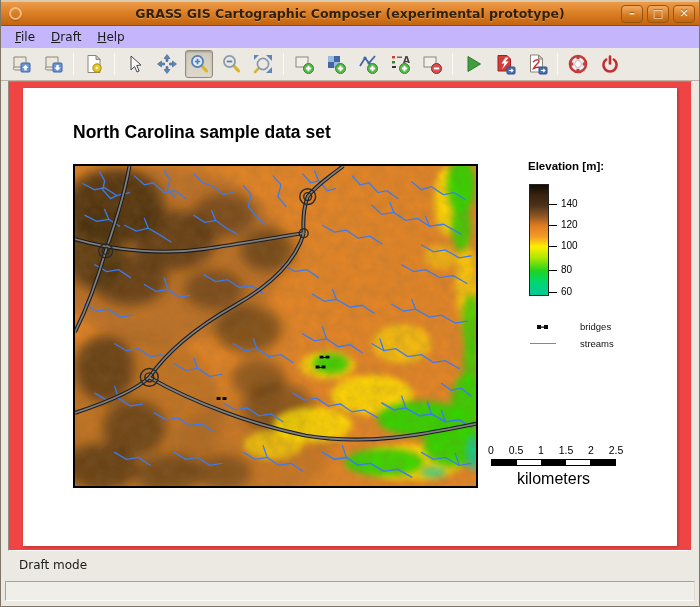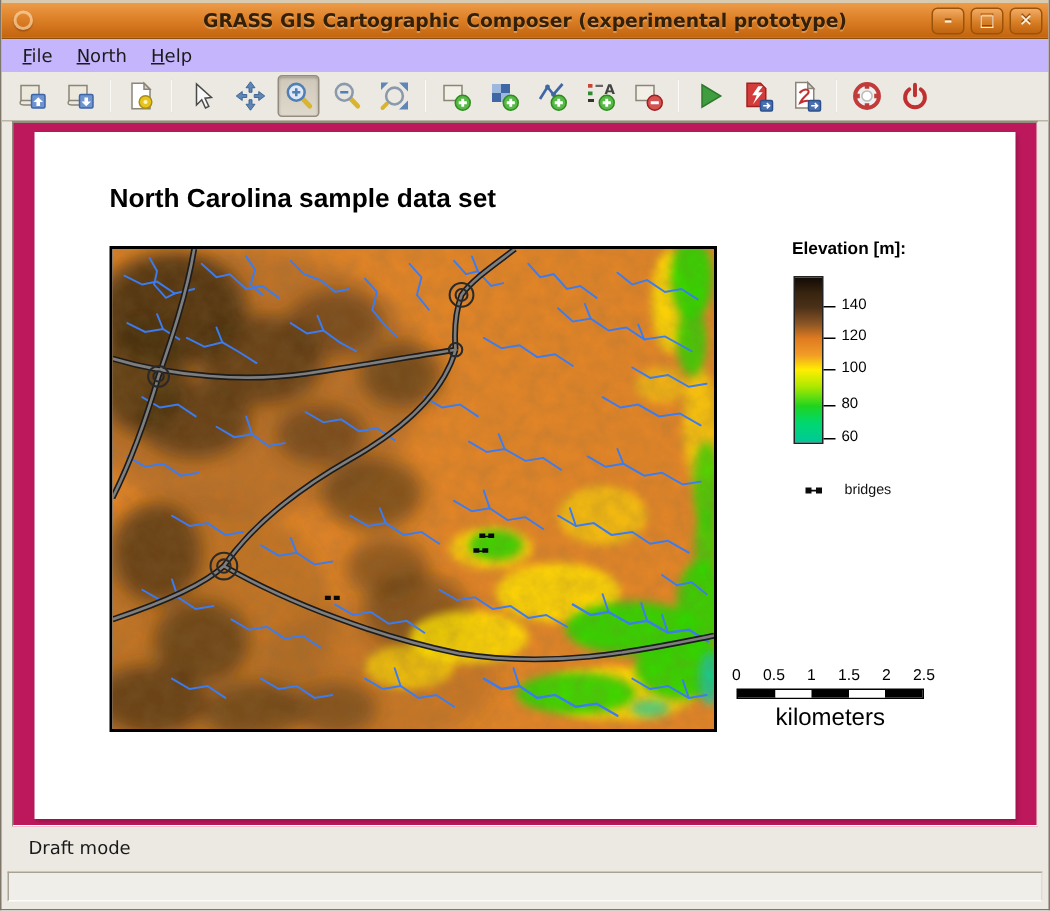--- a/index.html
+++ b/index.html
@@ -36,21 +36,21 @@
              background:#ECE9E2; border-bottom:1px solid #BCB5A7; }
   .tool { width:28px; height:28px; display:flex; align-items:center; justify-content:center;
           margin:0 2px; border:1px solid transparent; border-radius:3px; }
   .tool.pressed { background:linear-gradient(#CFC8BA,#DFD9CD);
           border:1px solid #938C7D; box-shadow:inset 0 1px 2px rgba(0,0,0,.25); }
   .tool svg { width:22px; height:22px; }
   .tsep { width:1px; height:22px; background:#C4BDAF; border-right:1px solid #FBFAF7; margin:0 4px; }
 
   
   .canvas { position:absolute; top:81px; left:7px; right:7px; height:470px;
-            background:#be185d; border:1px solid #928B7D; border-bottom-color:#FFFFFF;
+            background:#ef4444; border:1px solid #928B7D; border-bottom-color:#FFFFFF;
             border-right-color:#E9E5DD; overflow:hidden; }
   .page { position:absolute; left:14px; top:6px; width:654px; height:458px;
           background:#FFFFFF; box-shadow:1px 1px 3px rgba(0,0,0,.25); }
 
   .map-title { position:absolute; left:50px; top:34px; font-family:"Liberation Sans",sans-serif;
                font-weight:bold; font-size:17.5px; color:#000; }
 
   .map-frame { position:absolute; left:50px; top:76px; width:405px; height:324px;
                border:2px solid #000; }
   .map-frame svg { display:block; width:100%; height:100%; }
@@ -63,21 +63,21 @@
                 border:1px solid #222;
                 background:linear-gradient(to bottom,
                   #120B06 0%, #3A2510 10%, #4A3018 18%, #8A5524 28%,
                   #E07B20 37%, #F29C27 47%, #FFEE00 56%, #AEE800 66%,
                   #1FD41F 78%, #00D86E 88%, #00C89B 100%); }
   .ltick { position:absolute; left:20px; width:8px; border-top:1.5px solid #000; }
   .ltick-label { position:absolute; left:32px; transform:translateY(-55%);
                  font-family:"Liberation Sans",sans-serif; font-size:10px; color:#000; }
 
   .legend-items { position:absolute; left:506px; top:230px; width:120px; }
-  .litem { position:relative; height:17px; display:flex; align-items:center; }
+  .litem { position:relative; height:17px; display:flex; align-items:center;gap:17px; }
   .litem .sym { width:28px; display:flex; align-items:center; justify-content:center; }
   .litem .lbl { font-family:"Liberation Sans",sans-serif; font-size:9.5px; color:#111; margin-left:6px; }
   .sym-roads { width:26px; height:3px; background:#111; }
   .sym-streams { width:26px; height:1.5px; background:#5B8DEF; }
 
   
   .scalebar { position:absolute; left:462px; top:356px; width:145px; height:42px;
               font-family:"Liberation Sans",sans-serif; color:#000; }
   .sb-num { position:absolute; top:0; transform:translateX(-50%); font-size:10.5px; }
   .sb-bar { position:absolute; left:6px; top:15px; width:125px; height:7px;
@@ -114,21 +114,21 @@
         <span>□</span>
       </div>
       <div class="win-btn">
         <span>✕</span>
       </div>
     </div>
   </div>
 
   <div class="menubar">
     <span class="menu-item">File</span>
-    <span class="menu-item">North</span>
+    <span class="menu-item">Draft</span>
     <span class="menu-item">Help</span>
   </div>
 
   <div class="toolbar">
 
     <div class="tool">
       <svg viewBox="0 0 22 22">
         <path d="M4 4 h12 v10 h-12 z" fill="#ECE8DC" stroke="#8A8578"></path>
         <path d="M4 14 q-2 3 2 3 h10" fill="none" stroke="#8A8578"></path>
         <rect x="11" y="10" width="9" height="9" rx="1" fill="#6F94CF" stroke="#3C66A8"></rect>
@@ -484,20 +484,26 @@
 
         <div class="legend-items">
           <div class="litem">
             <span class="sym">
               <svg width="18" height="8" viewBox="0 0 18 8">
                 <path d="M3,2 h4 v4 h-4 z M10,2 h4 v4 h-4 z M3,3.5 h11 v1.2 h-11 z" fill="#0A0A0A"></path>
               </svg>
             </span>
             <span class="lbl">bridges</span>
           </div>
+          <div class="litem">
+            <span class="sym">
+                <span class="sym-streams"></span>
+              </span>
+            <span class="lbl">streams</span>
+          </div>
         </div>
       </div>
 
       <div class="scalebar">
         <span class="sb-num" style="left:6px">0</span>
         <span class="sb-num" style="left:31px">0.5</span>
         <span class="sb-num" style="left:56px">1</span>
         <span class="sb-num" style="left:81px">1.5</span>
         <span class="sb-num" style="left:106px">2</span>
         <span class="sb-num" style="left:131px">2.5</span>

